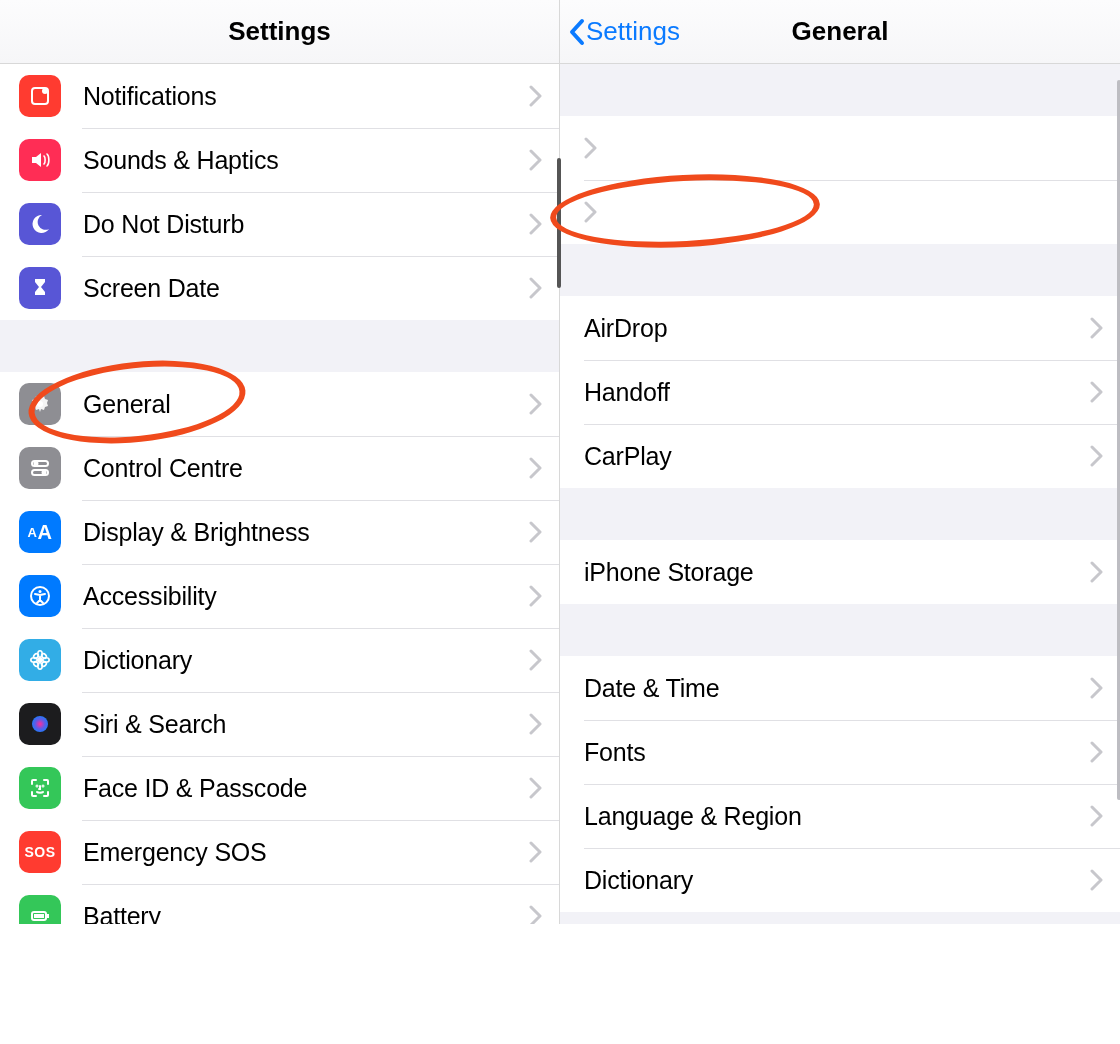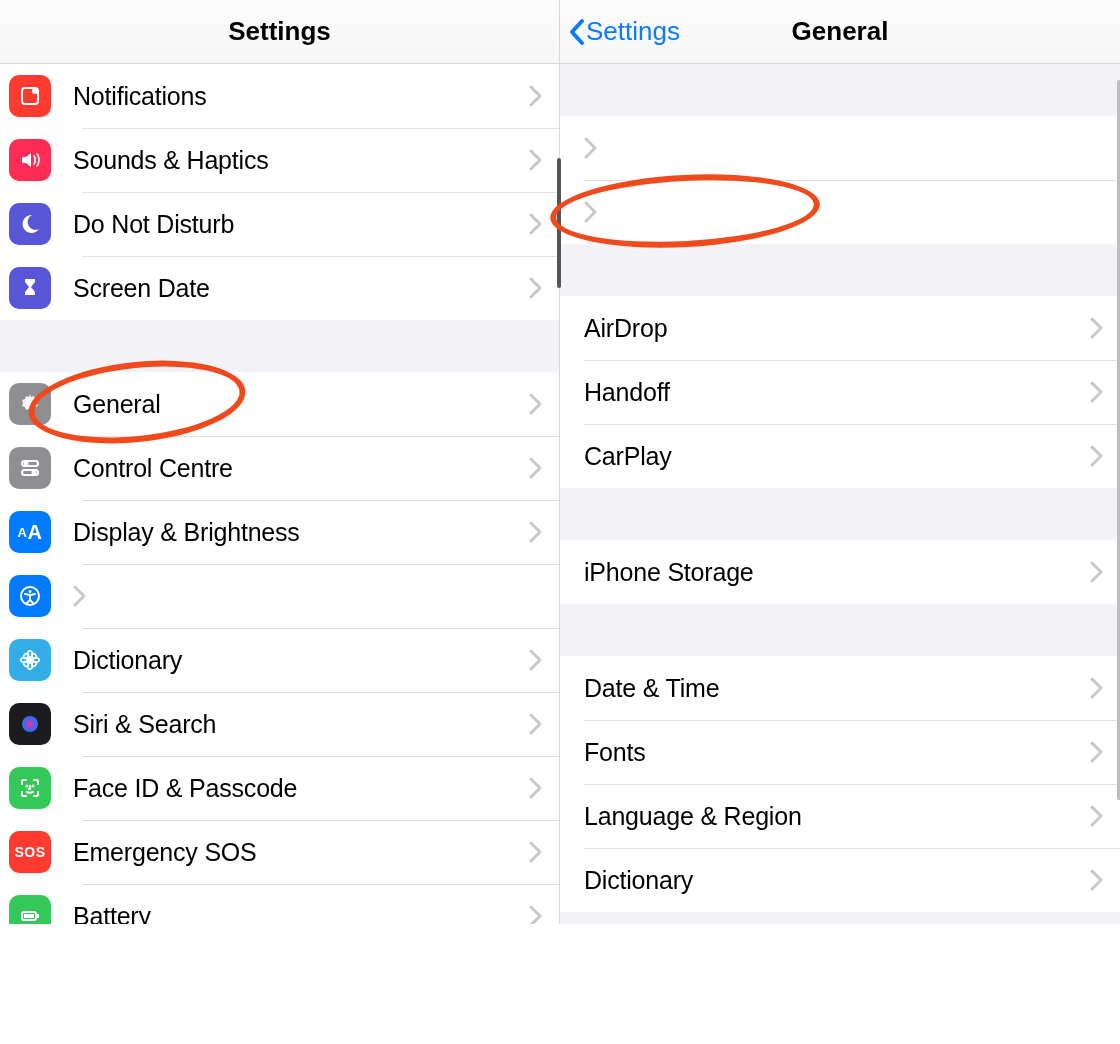--- a/index.html
+++ b/index.html
@@ -60,21 +60,21 @@
   .group-spacer.small { height: 18px; }
 
   .group {
     background: #ffffff;
   }
 
   .row {
     display: flex;
     align-items: center;
     height: 64px;
-    padding: 0 16px 0 9px;
+    padding: 0 16px 0 19px;
     background: #ffffff;
     cursor: pointer;
     position: relative;
   }
   .row .icon {
     width: 42px;
     height: 42px;
     border-radius: 10px;
     margin-right: 22px;
     flex-shrink: 0;
@@ -255,20 +255,21 @@
               </svg></span>
         </div>
         <div class="row">
           <span class="icon bg-blue">
             <svg viewBox="0 0 24 24" fill="none" stroke="#fff" stroke-width="2">
                 <circle cx="12" cy="12" r="9"></circle>
                 <circle cx="12" cy="7.5" r="1.5" fill="#fff" stroke="none"></circle>
                 <path d="M7 10l5 1 5-1M12 11v5m-3 3l3-3 3 3" stroke-linecap="round"></path>
               </svg>
           </span>
+          <span class="label">Accessibility</span>
           <span class="chev"><svg viewBox="0 0 14 22">
                 <path d="M2 2 L11 11 L2 20" stroke="#c7c7cc" stroke-width="3" fill="none" stroke-linecap="round" stroke-linejoin="round"></path>
               </svg></span>
         </div>
         <div class="row">
           <span class="icon bg-cyan">
             <svg viewBox="0 0 24 24" fill="none" stroke="#fff" stroke-width="1.6">
                 <circle cx="12" cy="12" r="2" fill="#fff"></circle>
                 <g>
                   <ellipse cx="12" cy="6" rx="2.2" ry="3.2"></ellipse>

